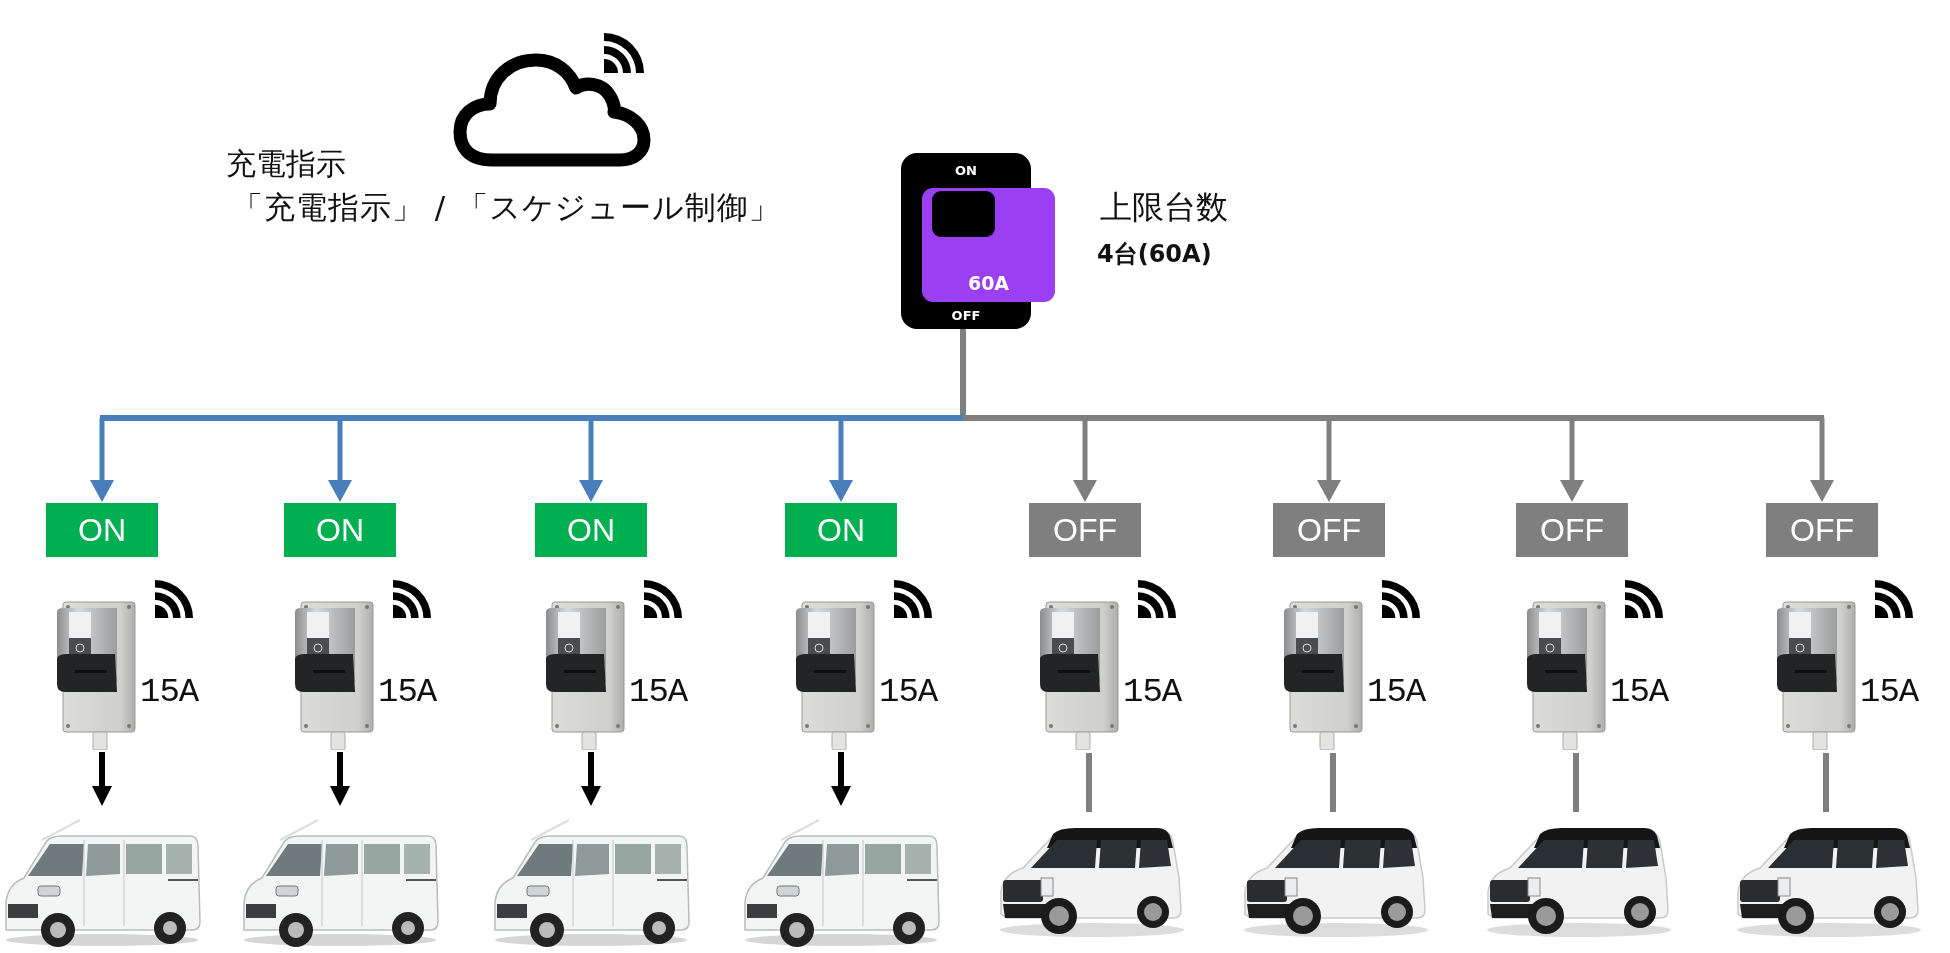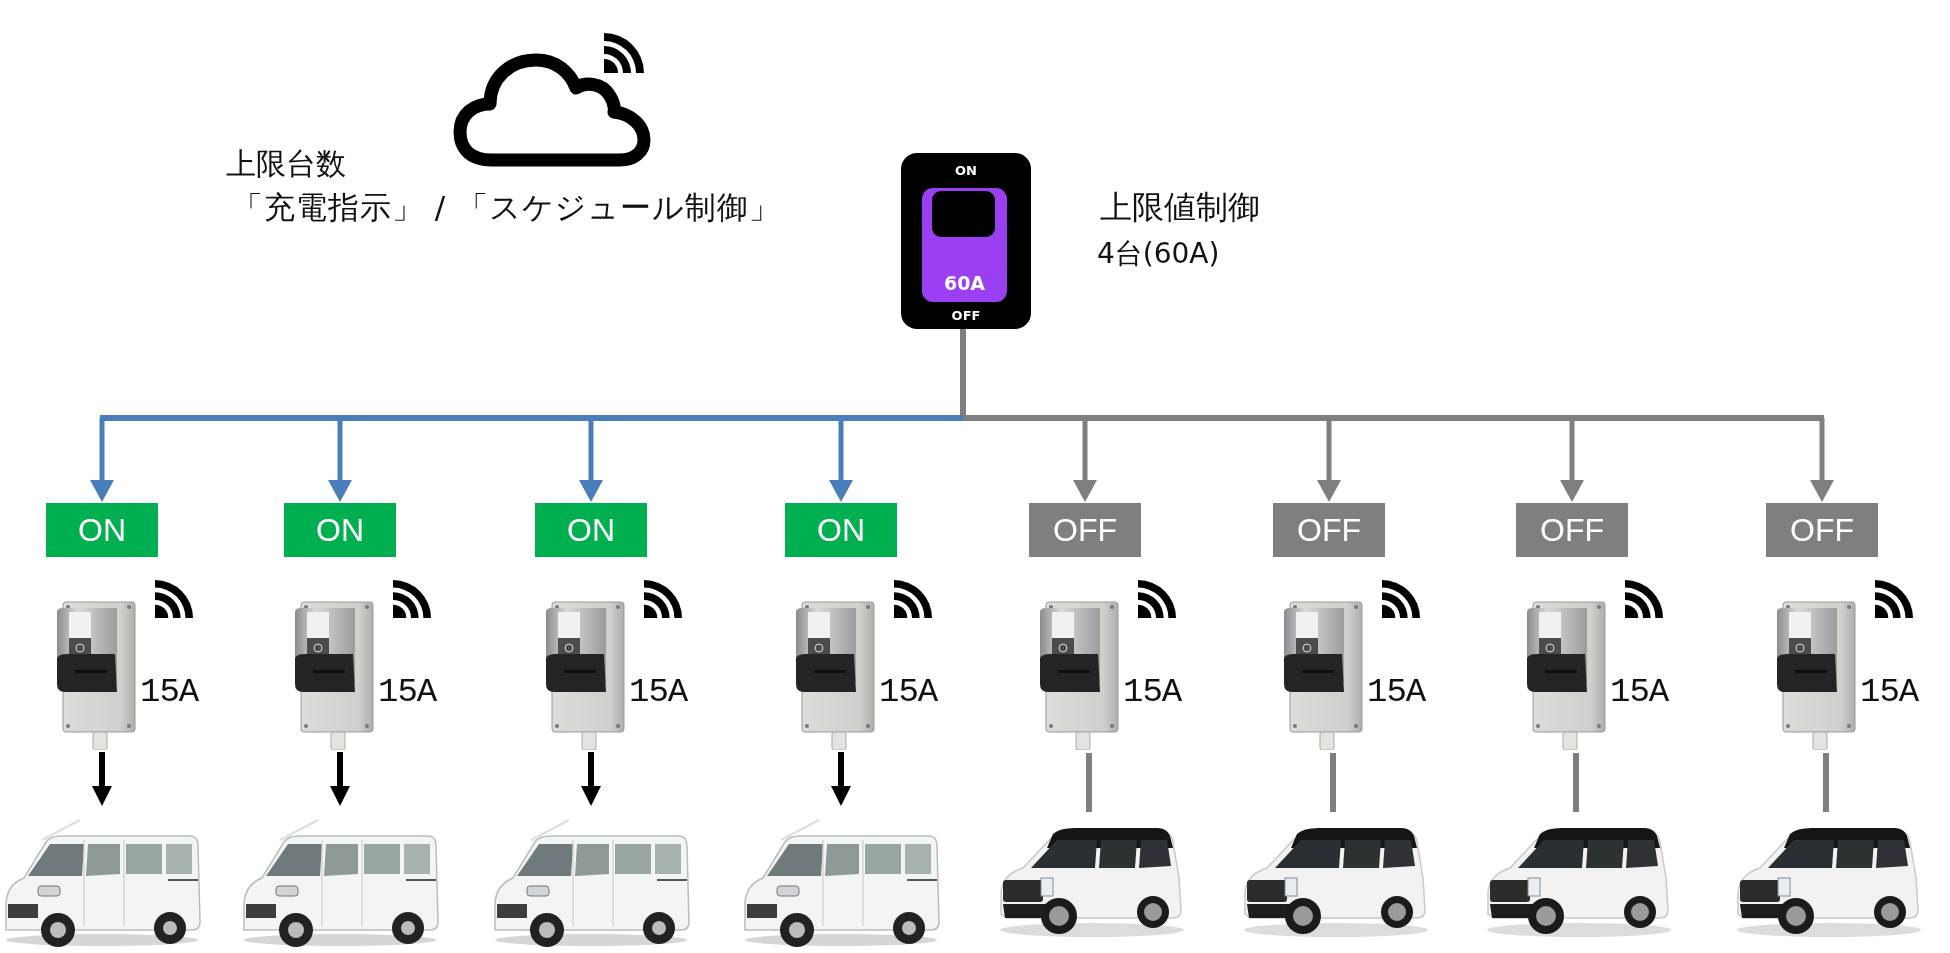--- a/index.html
+++ b/index.html
@@ -3,26 +3,26 @@
 <meta charset="utf-8">
 <style>
   html, body { margin: 0; padding: 0; background: #ffffff; }
   body { width: 1950px; height: 953px; position: relative; overflow: hidden;
          font-family: "DejaVu Sans", "Liberation Sans", sans-serif; color: #111; }
   .abs { position: absolute; }
   #wires { position: absolute; left: 0; top: 0; }
   .instr-title { left: 226px; top: 146px; font-size: 30px; line-height: 36px; white-space: nowrap; }
   .instr-modes { left: 232px; top: 188px; font-size: 31px; line-height: 38px; white-space: nowrap; letter-spacing: 1px; }
   .limit-label { left: 1100px; top: 188px; font-size: 32px; line-height: 38px; white-space: nowrap; }
-  .limit-value { left: 1097px; top: 235px; font-size: 28px; line-height: 38px; font-weight: normal; white-space: nowrap; }
+  .limit-value { left: 1097px; top: 235px; font-size: 24px; line-height: 38px; font-weight: bold; white-space: nowrap; }
   .cloud { left: 452px; top: 48px; width: 200px; height: 122px; }
   .breaker { left: 901px; top: 153px; width: 130px; height: 176px; background: #000; border-radius: 16px; }
   .breaker .lbl-on { position: absolute; left: 0; right: 0; top: 10px; text-align: center; color: #fff; font-weight: bold; font-size: 13px; font-family: "DejaVu Sans", sans-serif; }
   .breaker .lbl-off { position: absolute; left: 0; right: 0; top: 155px; text-align: center; color: #fff; font-weight: bold; font-size: 13px; font-family: "DejaVu Sans", sans-serif; }
-  .breaker .lever { position: absolute; left: 21px; top: 35px; width: 85px; height: 114px; background: #9b3ff2; border-radius: 11px; }
+  .breaker .lever { position: absolute; left: 21px; top: 35px; width: 101px; height: 114px; background: #9b3ff2; border-radius: 11px; padding-left: 32px; }
   .breaker .window { position: absolute; left: 10px; top: 3px; width: 63px; height: 46px; background: #000; border-radius: 9px; }
   .breaker .rating { position: absolute; left: 0; right: 0; top: 84px; text-align: center; color: #fff; font-weight: bold; font-size: 19px; font-family: "DejaVu Sans", sans-serif; }
   .status { position: absolute; width: 112px; height: 54px; color: #fff; font-size: 32px; line-height: 54px; text-align: center; font-family: "Liberation Sans", sans-serif; }
   .status.on { background: #00b050; }
   .status.off { background: #7f7f7f; }
   .wifi { position: absolute; width: 40px; height: 38px; }
   .charger { position: absolute; width: 82px; height: 152px; }
   .amp { position: absolute; font-size: 34px; line-height: 36px; font-family: Liberation Mono, monospace; letter-spacing: -1px; }
   .vehicle { position: absolute; }
 </style>
@@ -65,33 +65,33 @@
 
 <svg class="abs cloud" viewBox="0 0 200 122">
   <path d="M40 112 C14 112 8 96 8 84 C8 66 22 56 38 56 C38 30 58 12 84 12 C104 12 118 24 124 40 C132 34 150 34 158 48 C164 58 162 64 162 64 C180 66 192 78 192 92 C192 104 182 112 168 112 Z" fill="#fff" stroke="#000" stroke-width="13" stroke-linejoin="round"></path>
 </svg>
 <svg class="abs" style="left:604px;top:33px;width:40px;height:40px" viewBox="0 0 40 40">
   <path d="M0 0 A40 40 0 0 1 40 40 L32 40 A32 32 0 0 0 0 8 Z" fill="#000"></path>
   <path d="M0 13 A27 27 0 0 1 27 40 L19 40 A19 19 0 0 0 0 21 Z" fill="#000"></path>
   <path d="M0 26 A14 14 0 0 1 14 40 L0 40 Z" fill="#000"></path>
 </svg>
 
-<div class="abs instr-title">上限台数</div>
+<div class="abs instr-title">充電指示</div>
 <div class="abs instr-modes">「充電指示」 / 「スケジュール制御」</div>
 
 <div class="abs breaker">
   <div class="lbl-on">ON</div>
   <div class="lever">
     <div class="window"></div>
     <div class="rating">60A</div>
   </div>
   <div class="lbl-off">OFF</div>
 </div>
 
-<div class="abs limit-label">上限値制御</div>
+<div class="abs limit-label">上限台数</div>
 <div class="abs limit-value">4台(60A)</div>
 
 <div id="stations">
     <div class="status on" style="left: 46px; top: 503px;">ON</div>
     <div class="wifi" style="left: 154px; top: 580px;"><svg viewBox="0 0 40 40" width="40" height="38">
         <path d="M0 0 A40 40 0 0 1 40 40 L32 40 A32 32 0 0 0 0 8 Z" fill="#000"></path>
         <path d="M0 13 A27 27 0 0 1 27 40 L19 40 A19 19 0 0 0 0 21 Z" fill="#000"></path>
         <path d="M0 26 A14 14 0 0 1 14 40 L0 40 Z" fill="#000"></path>
       </svg></div>
     <div class="charger" style="left: 55px; top: 598px;"><svg viewBox="0 0 82 152" width="82" height="152">

